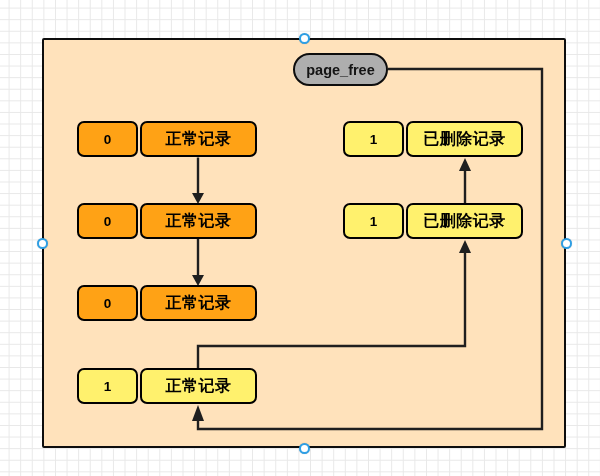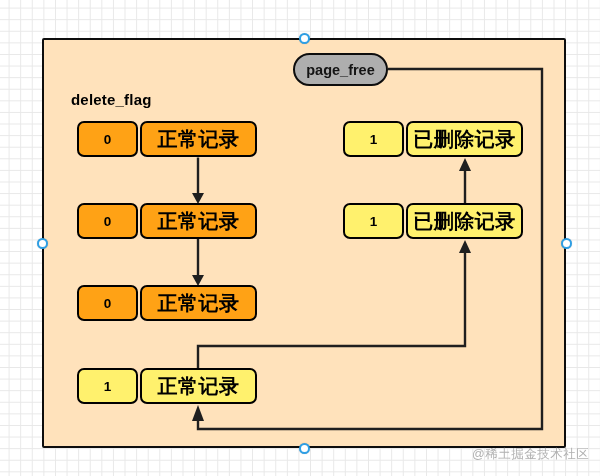--- a/index.html
+++ b/index.html
@@ -34,21 +34,21 @@
     box-sizing:border-box;border:2.5px solid #0d0d0d;border-radius:17px;
     background:var(--pill-fill,#aeaeae);
     display:flex;align-items:center;justify-content:center;
   }
   .pill span{font-size:14.5px;font-weight:700;color:#141414;}
   .row{position:absolute;display:flex;gap:2px;}
   .cell{
     box-sizing:border-box;height:36px;
     border:2.3px solid #000;border-radius:7px;
     display:flex;align-items:center;justify-content:center;
-    font-size:20px;color:#000;
+    font-size:16px;color:#000;
   }
   .cell.flag{width:61px;font-weight:700;font-size:13.5px;}
   .cell.rec{width:117px;font-weight:600;letter-spacing:.5px;}
   .orange{background:var(--orange-fill,#ffa215);}
   .yellow{background:var(--yellow-fill,#fff16d);}
   .handle{
     position:absolute;width:7px;height:7px;border-radius:50%;
     background:#fff;border:2px solid var(--handle-blue,#2e9fe5);
     box-shadow:0 0 1px rgba(0,0,0,.25);
   }
@@ -75,21 +75,20 @@
     </g>
     <g fill="#1f1f1f" stroke="none">
       <polygon points="192,193 204,193 198,204"></polygon>
       <polygon points="192,275 204,275 198,286"></polygon>
       <polygon points="459,171 471,171 465,158"></polygon>
       <polygon points="459,253 471,253 465,240"></polygon>
       <polygon points="192,421 204,421 198,405"></polygon>
     </g>
   </svg>
 
-  <div class="field-label">delete_flag</div>
 
   <div class="pill">
     <span>page_free</span>
   </div>
 
   <div class="row" style="left:77px;top:121px">
     <div class="cell flag orange">0</div>
     <div class="cell rec orange">正常记录</div>
   </div>
   <div class="row" style="left:77px;top:203px">
@@ -113,15 +112,14 @@
   <div class="row" style="left:77px;top:368px">
     <div class="cell flag yellow">1</div>
     <div class="cell rec yellow">正常记录</div>
   </div>
 
   <div class="handle" style="left:298.5px;top:33px"></div>
   <div class="handle" style="left:36.5px;top:237.5px"></div>
   <div class="handle" style="left:560.5px;top:238px"></div>
   <div class="handle" style="left:298.5px;top:443px"></div>
 
-  <div class="watermark">@稀土掘金技术社区</div>
 
 </div>
 
 </body></html>

